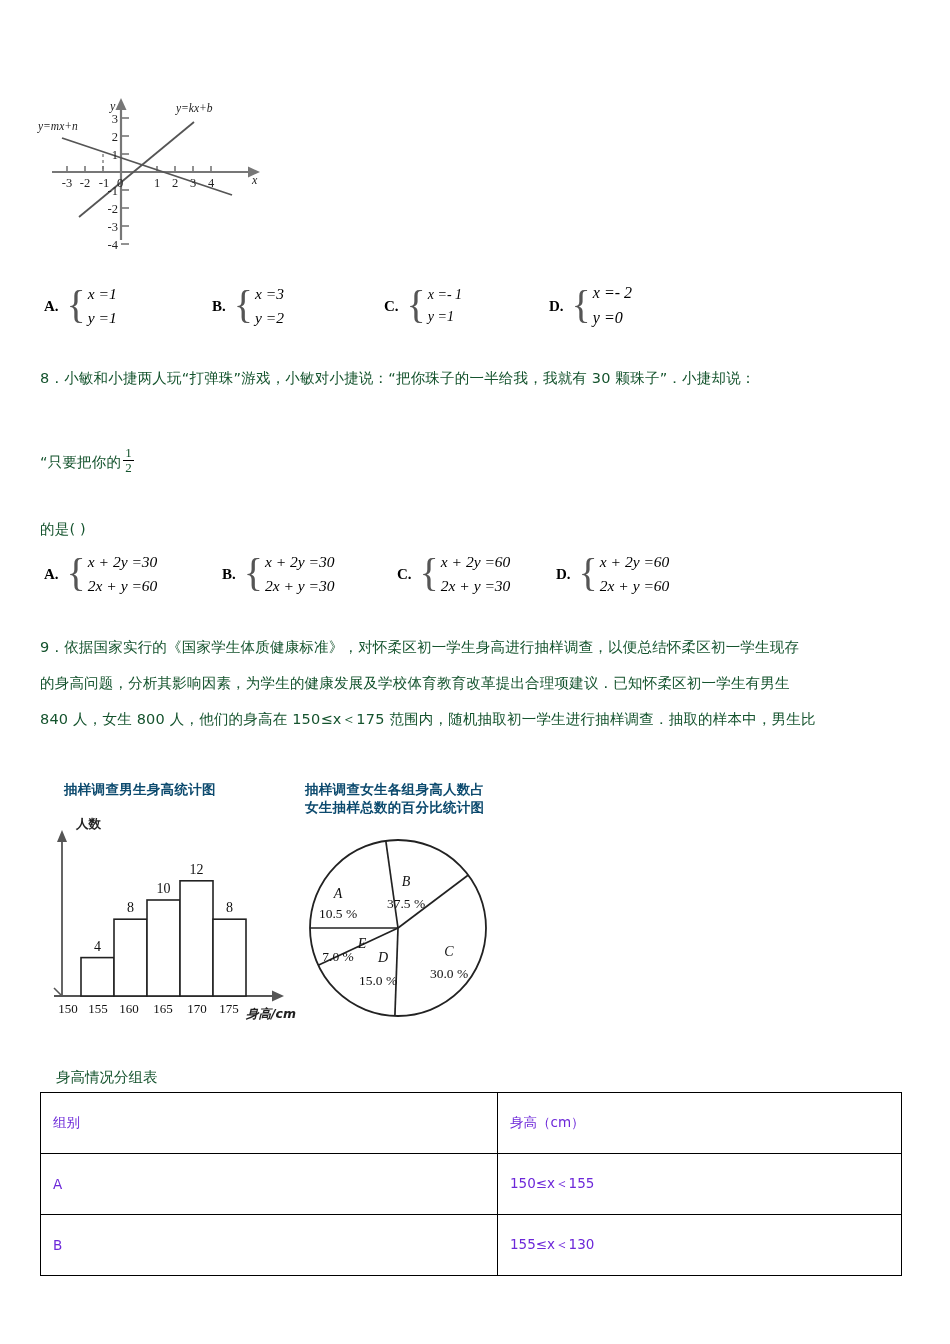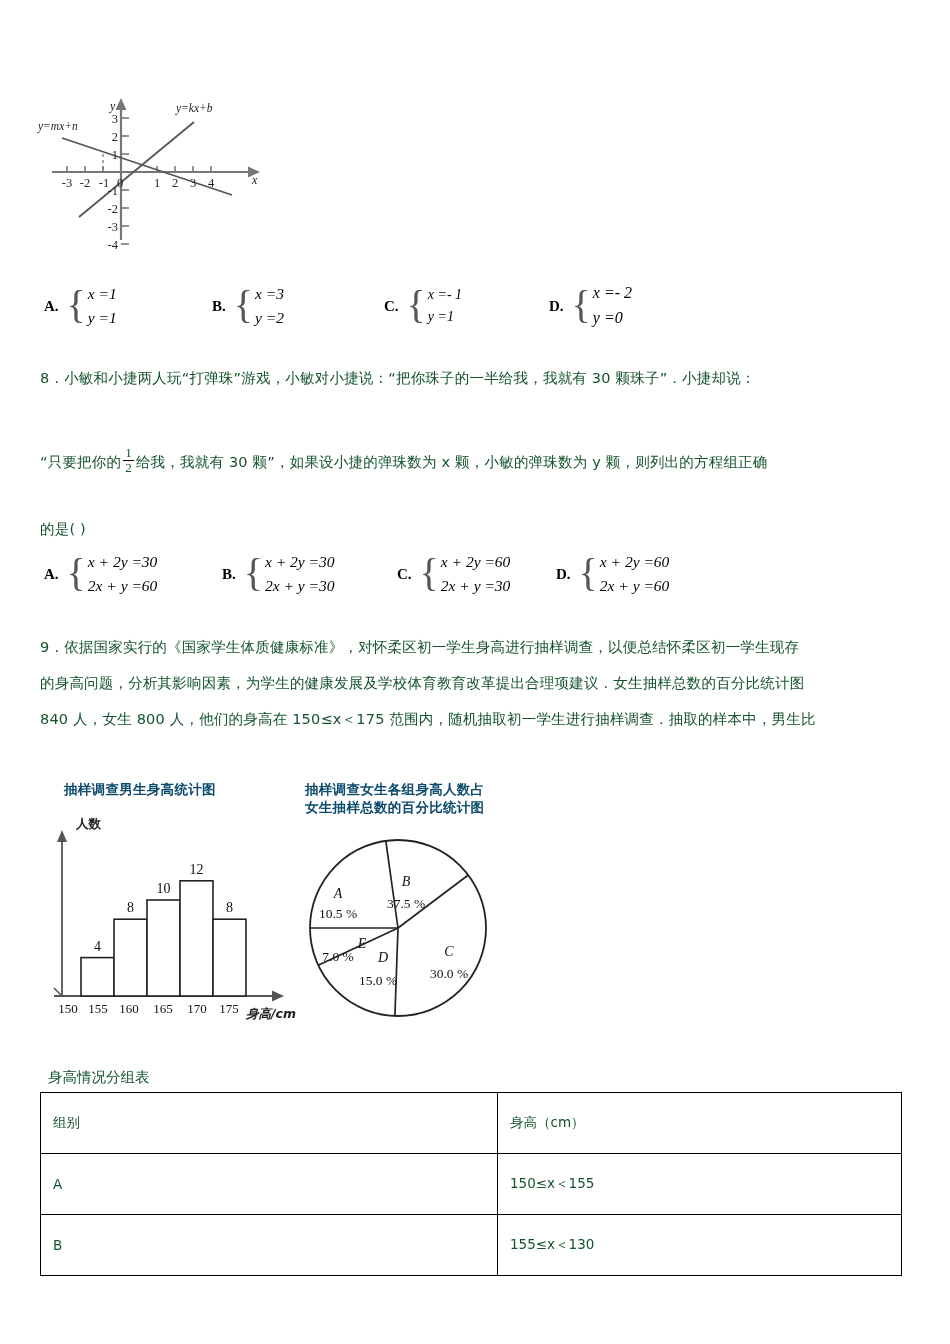--- a/index.html
+++ b/index.html
@@ -147,39 +147,39 @@
   }
   .pie-pct {
     font-family: "Liberation Serif", serif;
     font-size: 13.5px;
     fill: #111;
   }
 
   
   #table-caption {
     position: absolute;
-    left: 48px;
+    left: 56px;
     top: 1066px;
   }
   #height-table {
     position: absolute;
     left: 40px;
     top: 1092px;
     width: 862px;
     border-collapse: collapse;
     table-layout: fixed;
   }
   #height-table td {
     border: 1px solid #000;
     height: 48px;
     padding: 6px 12px;
     vertical-align: middle;
     font-family: "DejaVu Sans", "Liberation Sans", sans-serif;
     font-size: 13.5px;
-    color: #14532d;
+    color: #6d28d9;
   }
   #height-table td.col-a { width: 432px; }
   .mono-ineq {
     font-family: "DejaVu Sans", "Liberation Sans", sans-serif;
     font-size: 13.5px;
   }
 </style>
 </head>
 <body>
 
@@ -279,21 +279,21 @@
       <span class="sys" style="font-size:16px;">
         <span>x =- 2</span>
         <span>y =0</span>
       </span>
     </div>
   </div>
 
   <div class="para cn" style="left:40px; top:367px; width:880px;">8．小敏和小捷两人玩“打弹珠”游戏，小敏对小捷说：“把你珠子的一半给我，我就有 30 颗珠子”．小捷却说：</div>
 
   <div class="para cn" style="left:40px; top:448px; width:880px;">
-    <span>“只要把你的</span><span class="frac"><span class="num">1</span><span class="den">2</span></span><span>给我，我就有 30 颗”，如果设小捷的弹珠数为 x 颗，小敏的弹珠数为 y 颗，则列出的方程组正确</span>
+    <span>“只要把你的</span><span class="frac"><span class="num">1</span><span class="den">2</span></span>
   </div>
 
   <div class="para cn" style="left:40px; top:518px;">的是(        )</div>
 
   <div class="opt-row" style="top:548px;">
     <div class="opt" style="left:0px;">
       <span class="opt-letter">A.</span>
       <span class="brace">{</span>
       <span class="sys">
         <span>x + 2y =30</span>
@@ -320,21 +320,21 @@
       <span class="opt-letter">D.</span>
       <span class="brace">{</span>
       <span class="sys">
         <span>x + 2y =60</span>
         <span>2x + y =60</span>
       </span>
     </div>
   </div>
 
   <div class="para cn" style="left:40px; top:636px; width:880px;">9．依据国家实行的《国家学生体质健康标准》，对怀柔区初一学生身高进行抽样调查，以便总结怀柔区初一学生现存</div>
-  <div class="para cn" style="left:40px; top:672px; width:880px;">的身高问题，分析其影响因素，为学生的健康发展及学校体育教育改革提出合理项建议．女生抽样总数的百分比统计图</div>
+  <div class="para cn" style="left:40px; top:672px; width:880px;">的身高问题，分析其影响因素，为学生的健康发展及学校体育教育改革提出合理项建议．已知怀柔区初一学生有男生</div>
   <div class="para cn" style="left:40px; top:708px; width:880px;">840 人，女生 800 人，他们的身高在 150≤x＜175 范围内，随机抽取初一学生进行抽样调查．抽取的样本中，男生比</div>
 
   <div id="charts">
 
     <div class="chart-title" id="bar-title">抽样调查男生身高统计图</div>
 
     <div class="chart-title" id="pie-title">
       <div>抽样调查女生各组身高人数占</div>
       <div>女生抽样总数的百分比统计图</div>
     </div>

